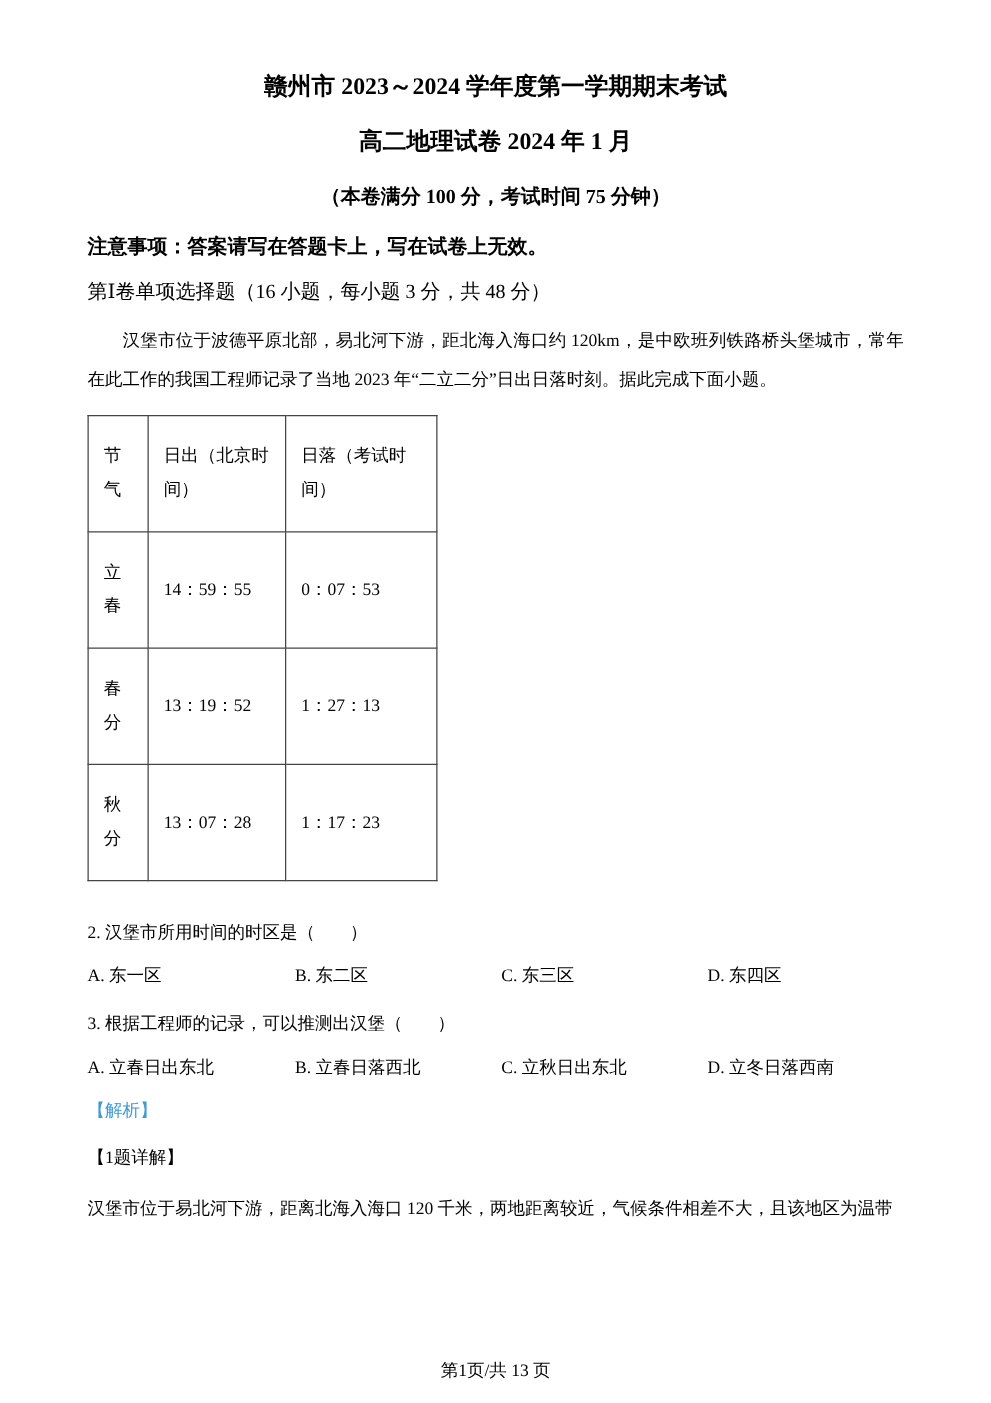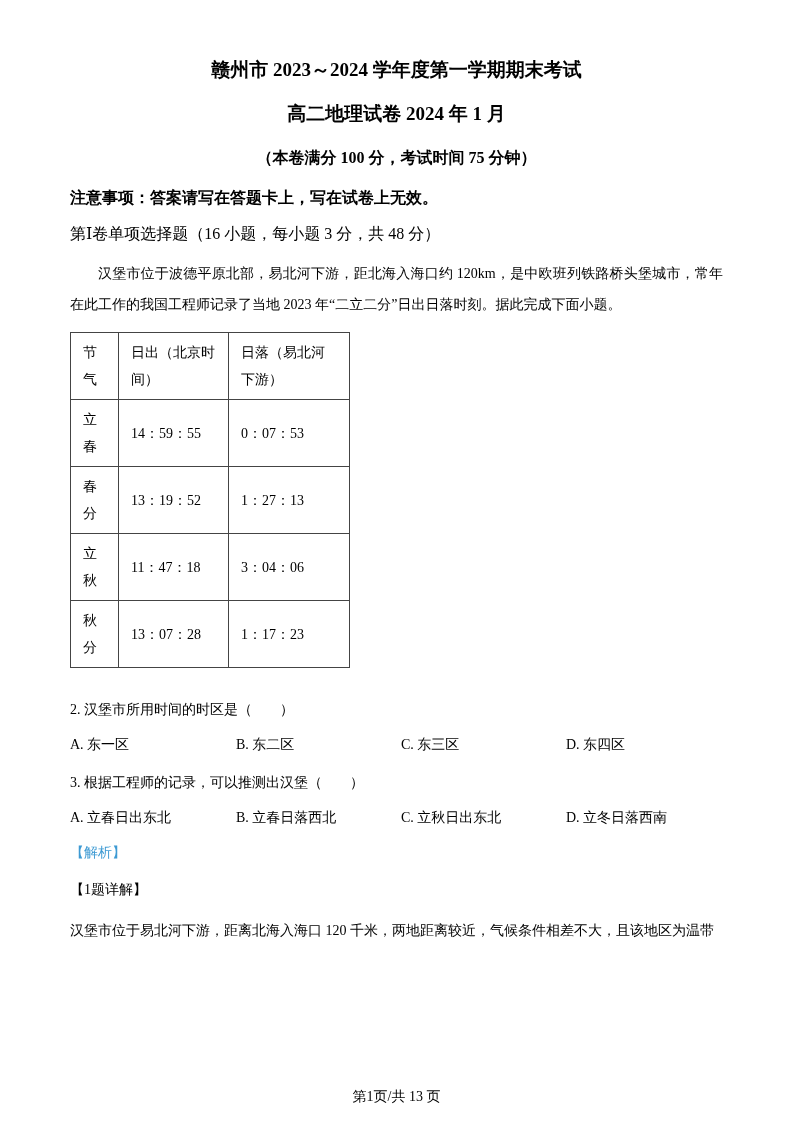--- a/index.html
+++ b/index.html
@@ -22,21 +22,21 @@
   .subtitle { margin-top: 22px; text-align: center; font-weight: bold; font-size: 16px; line-height: 20px; }
   .notice { margin-top: 20px; font-weight: bold; font-size: 16px; line-height: 20px; }
   .section-title { margin-top: 16px; font-weight: normal; font-size: 16px; line-height: 20px; }
   .intro { margin-top: 14px; font-size: 14px; line-height: 31px; text-indent: 2em; text-align: justify; }
 
   table.sun-table { margin-top: 12px; border-collapse: collapse; }
   table.sun-table td {
     border: 1px solid #444;
     font-size: 14px;
     line-height: 27px;
-    padding: 6px 12px;
+    padding: 19px 12px;
     vertical-align: middle;
     word-break: break-all;
   }
   td.c1 { width: 48px; }
   td.c2 { width: 110px; }
   td.c3 { width: 121px; }
 
   .questions { margin-top: 32px; }
   .stem { font-size: 14px; line-height: 20px; margin-top: 18px; }
   .options {
@@ -69,36 +69,31 @@
   <div class="notice">注意事项：答案请写在答题卡上，写在试卷上无效。</div>
   <div class="section-title">第Ⅰ卷单项选择题（16 小题，每小题 3 分，共 48 分）</div>
 
   <p class="intro">汉堡市位于波德平原北部，易北河下游，距北海入海口约 120km，是中欧班列铁路桥头堡城市，常年在此工作的我国工程师记录了当地 2023 年“二立二分”日出日落时刻。据此完成下面小题。</p>
 
   <table class="sun-table">
     <tbody>
       <tr>
         <td class="c1">节气</td>
         <td class="c2">日出（北京时间）</td>
-        <td class="c3">日落（易北河下游）</td>
+        <td class="c3">日落（考试时间）</td>
       </tr>
       <tr>
         <td class="c1">立春</td>
         <td class="c2">14：59：55</td>
         <td class="c3">0：07：53</td>
       </tr>
       <tr>
         <td class="c1">春分</td>
         <td class="c2">13：19：52</td>
         <td class="c3">1：27：13</td>
-      </tr>
-      <tr>
-        <td class="c1">立秋</td>
-        <td class="c2">11：47：18</td>
-        <td class="c3">3：04：06</td>
       </tr>
       <tr>
         <td class="c1">秋分</td>
         <td class="c2">13：07：28</td>
         <td class="c3">1：17：23</td>
       </tr>
     </tbody>
   </table>
 
   <div class="questions">

